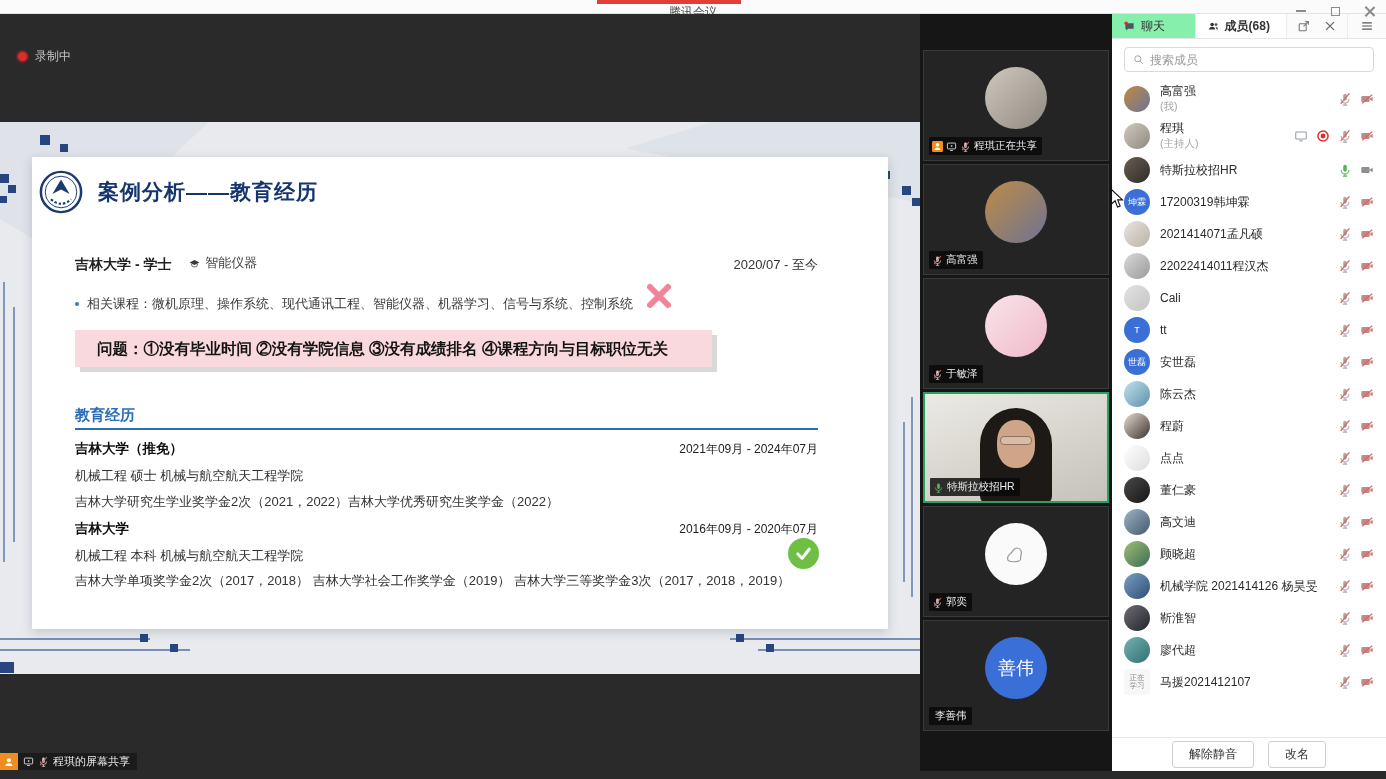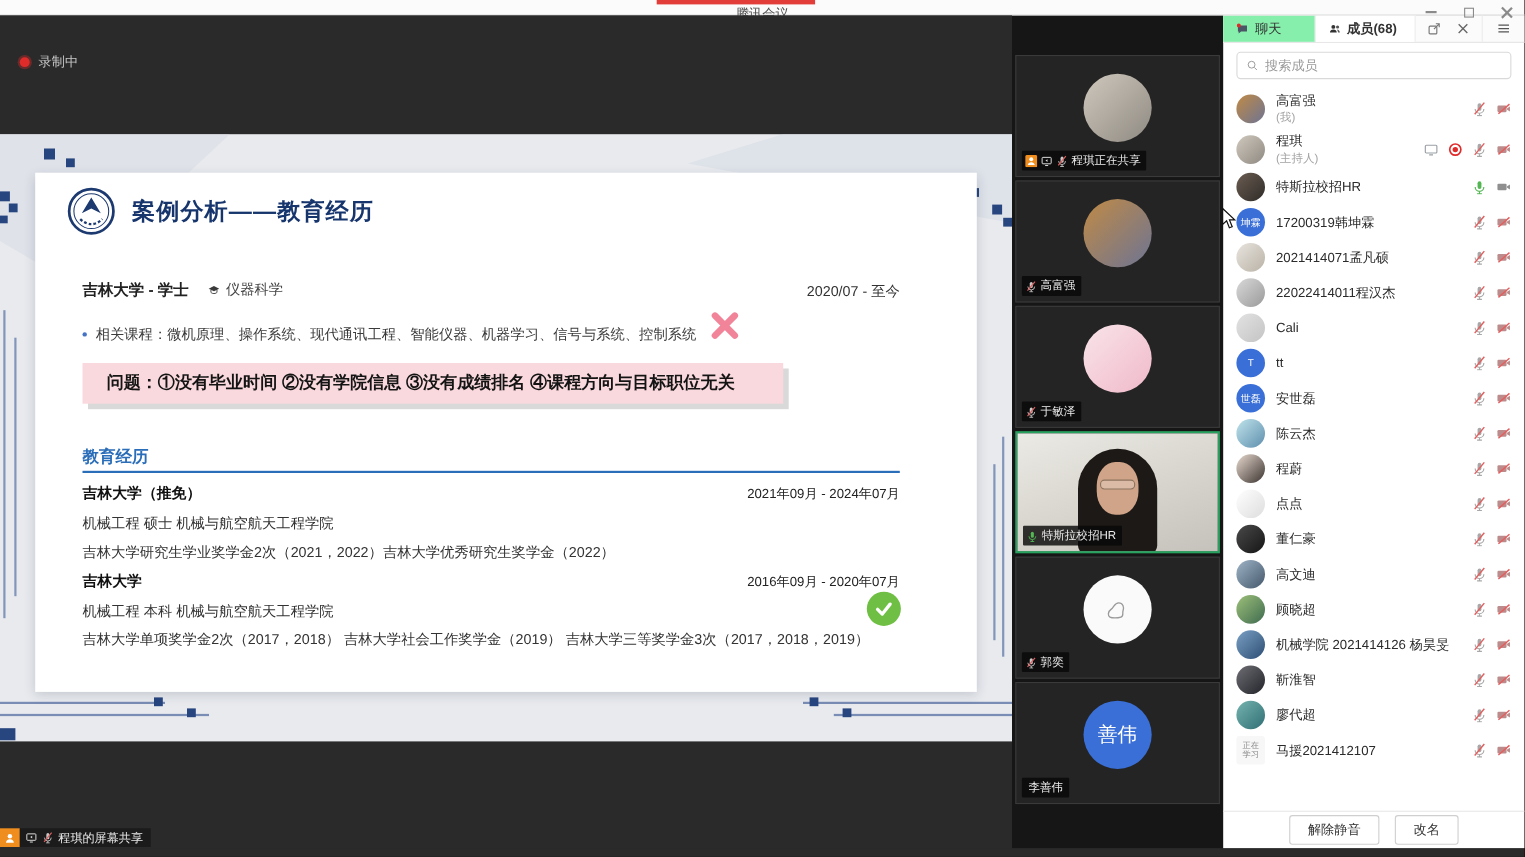--- a/index.html
+++ b/index.html
@@ -28,21 +28,21 @@
 
   .slide-region { position:absolute; left:0; top:108px; width:920px; height:552px; background:#e8eaee; }
   .deco { position:absolute; }
   .d-tri1 { left:0; top:0; width:360px; height:135px; background:#dde1e8; clip-path:polygon(0 0,58% 0,18% 100%,0 72%); opacity:.85; }
   .d-tri2 { left:600px; top:0; width:320px; height:95px; background:#dbe0e7; clip-path:polygon(35% 0,100% 0,100% 85%,8% 28%); opacity:.8; }
   .bluebox { position:absolute; background:#27457f; }
   .vline { position:absolute; width:2px; background:#2e4f8f; opacity:.55; }
   .hline { position:absolute; height:2px; background:#2e4f8f; opacity:.6; }
 
   .slide-card { position:absolute; left:32px; top:35px; width:856px; height:472px; background:#fff; box-shadow:0 3px 10px rgba(30,40,60,.18); }
-  .s-header { position:absolute; left:28px; top:12px; display:flex; align-items:center; }
+  .s-header { position:absolute; left:6px; top:12px; display:flex; align-items:center; }
   .s-logo { width:46px; height:46px; }
   .s-title { margin-left:14px; font-size:21px; font-weight:bold; color:#17356d; letter-spacing:1px; }
   .s-row { position:absolute; left:43px; right:70px; display:flex; justify-content:space-between; align-items:baseline; }
   .s-row1 { top:97px; }
   .s-school { font-size:14px; font-weight:bold; color:#222; }
   .s-major-wrap { display:inline-flex; align-items:center; gap:5px; margin-left:14px; font-weight:normal; font-size:13px; color:#444; }
   .s-dates { font-size:13px; color:#333; }
   .s-courses { position:absolute; left:43px; top:138px; display:flex; align-items:center; gap:8px; font-size:13px; color:#3a3a3a; }
   .s-bullet { width:4px; height:4px; border-radius:50%; background:#4472c4; flex-shrink:0; }
   .s-xmark { position:absolute; left:612px; top:124px; width:30px; height:30px; }
@@ -167,21 +167,21 @@
           </div>
 
           <div class="s-row s-row1">
             <span class="s-school">
               <span>吉林大学 - 学士</span>
               <span class="s-major-wrap">
                 <svg class="icw sm" viewBox="0 0 16 16">
                     <path d="M8 3L1 6.5 8 10l7-3.5z" fill="#3a3a3a"></path>
                     <path d="M4 8.2V11c0 .9 1.8 1.9 4 1.9s4-1 4-1.9V8.2" fill="none" stroke="#3a3a3a" stroke-width="1.2"></path>
                   </svg>
-                <span>仪器科学</span>
+                <span>智能仪器</span>
               </span>
             </span>
             <span class="s-dates">2020/07 - 至今</span>
           </div>
 
           <div class="s-courses">
             <span class="s-bullet"></span>
             <span>相关课程：微机原理、操作系统、现代通讯工程、智能仪器、机器学习、信号与系统、控制系统</span>
           </div>
 

